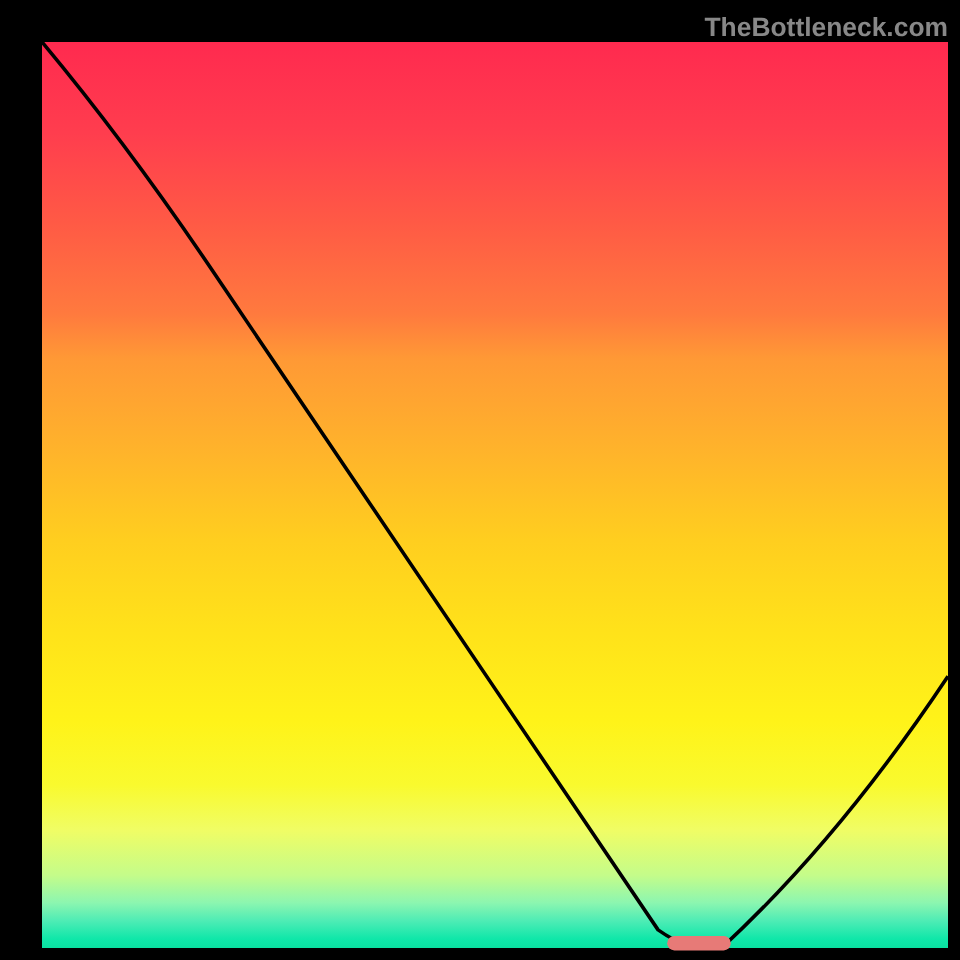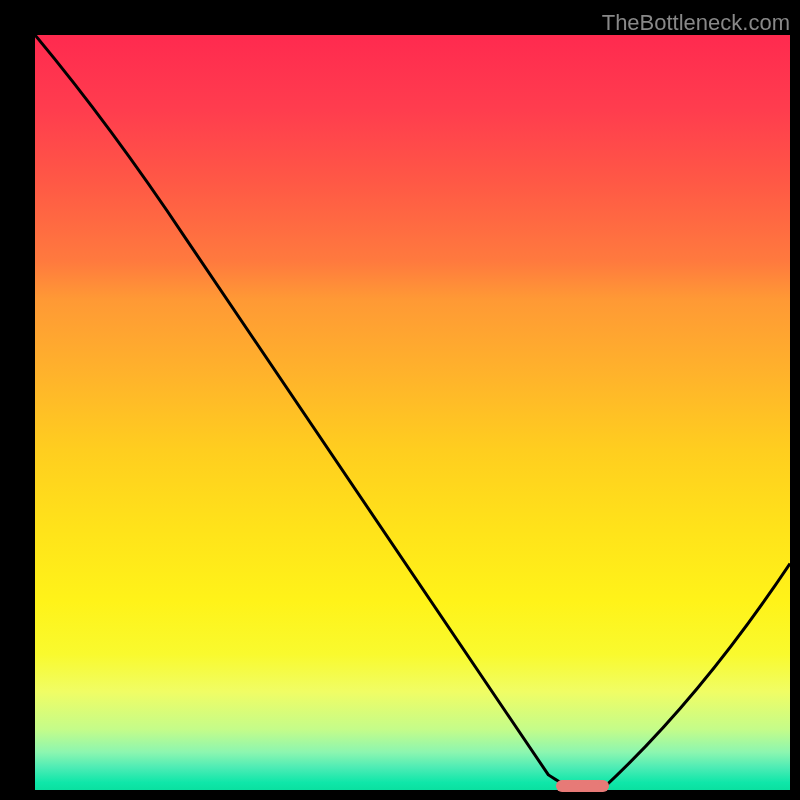--- a/index.html
+++ b/index.html
@@ -41,20 +41,21 @@
     );
     position: relative;
   }
   .watermark {
     position: absolute;
     top: 10px;
     right: 10px;
     color: #888;
     font-size: 22px;
     font-family: Arial, sans-serif;
+    font-weight: bold;
   }
   .curve-svg {
     position: absolute;
     top: 0;
     left: 0;
     width: 100%;
     height: 100%;
   }
   .marker {
     position: absolute;

